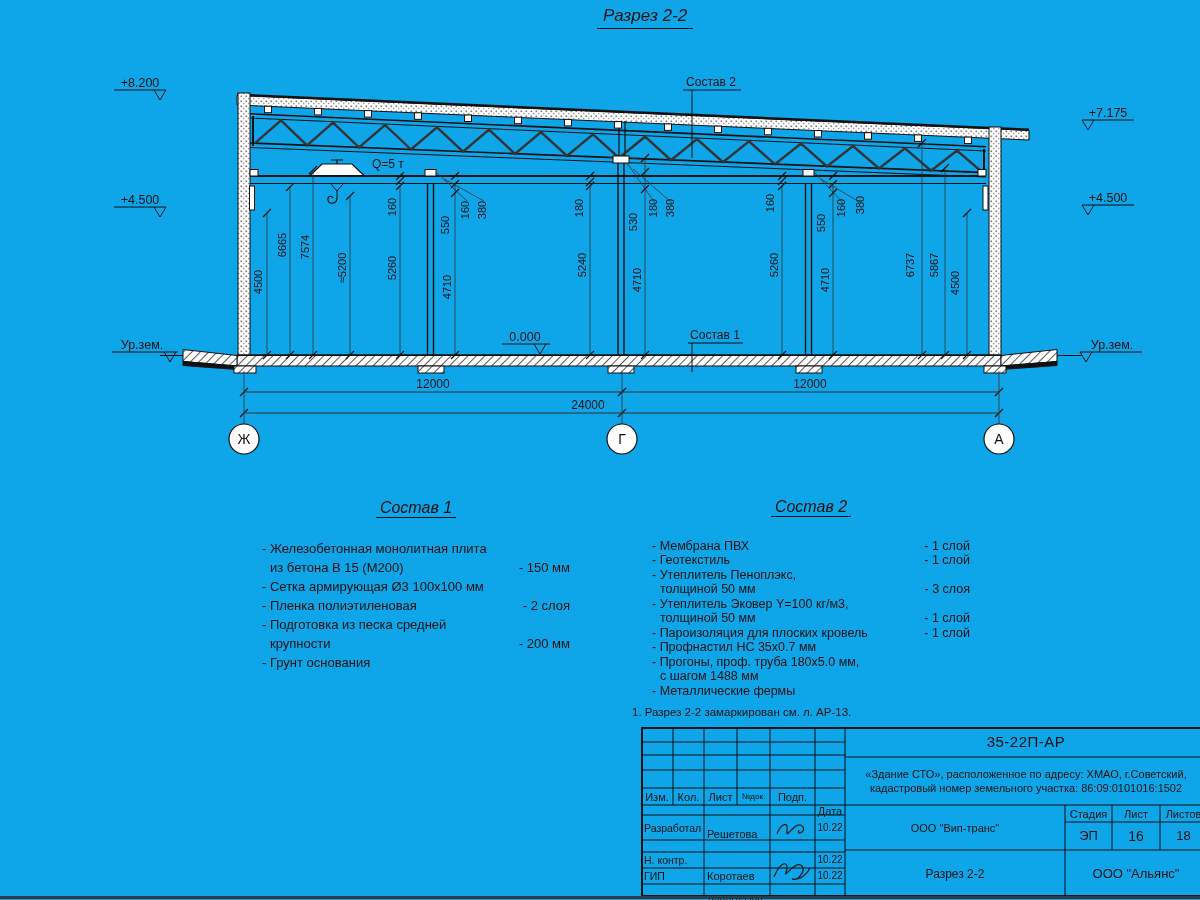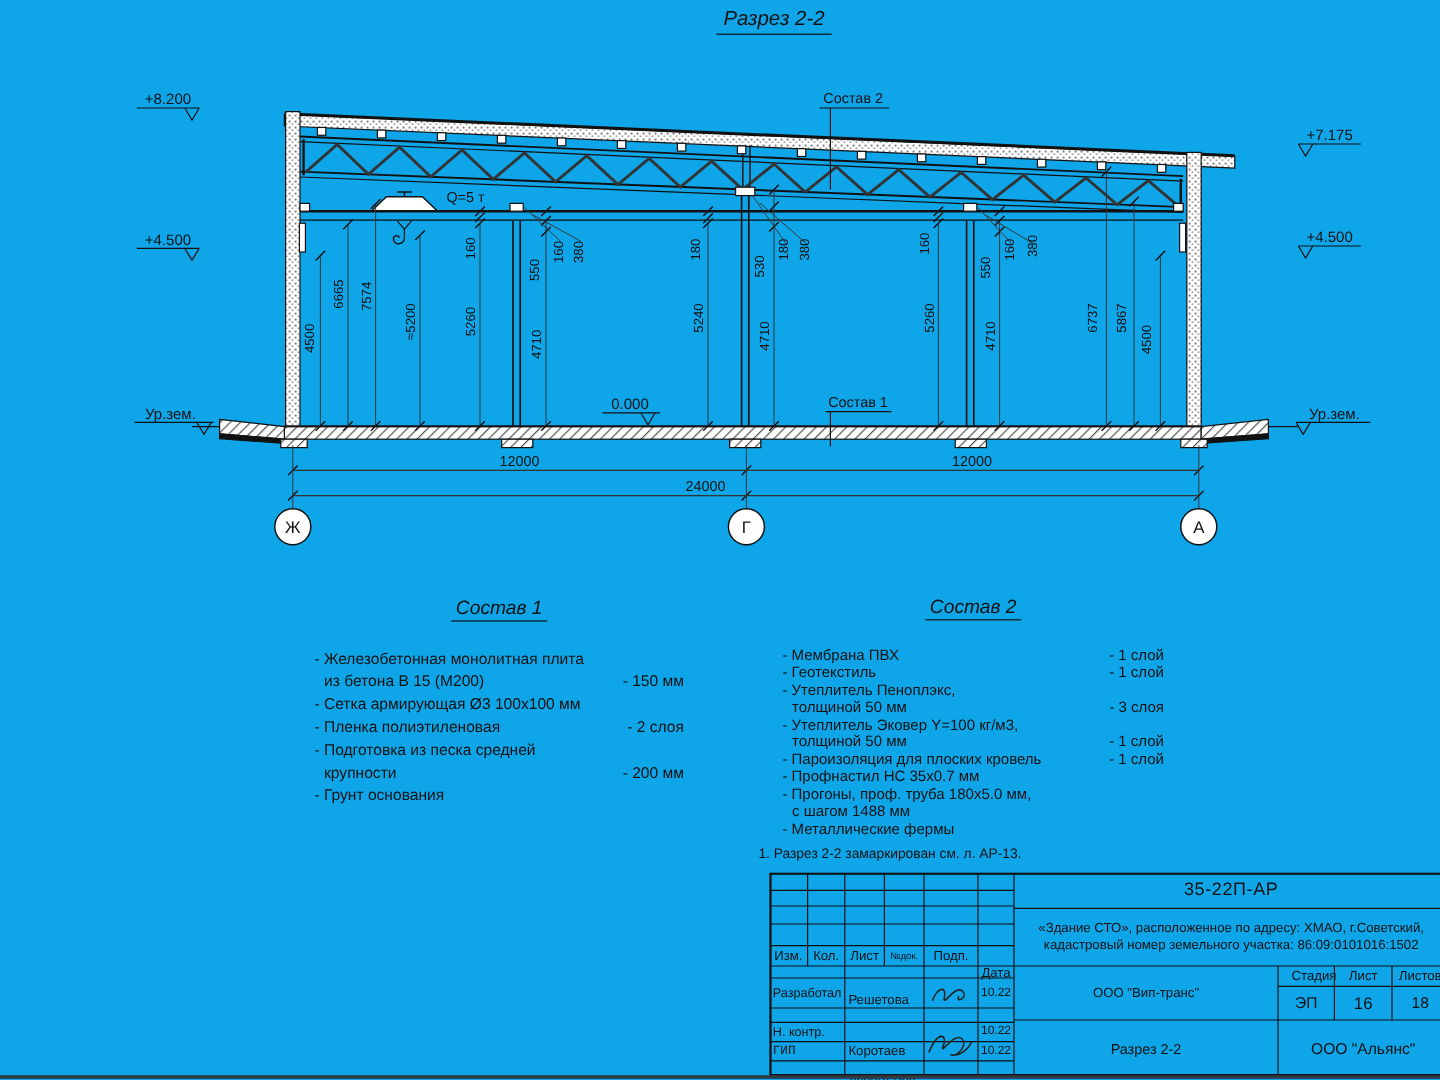--- a/index.html
+++ b/index.html
@@ -316,32 +316,32 @@
     <div class="cell" style="left:96px;top:61px;width:33px;height:17px;font-size:8px;">№док.</div>
     <div class="cell" style="left:129px;top:61px;width:45px;height:17px;">Подп.</div>
     <div class="cell" style="left:174px;top:61px;width:30px;height:17px;margin-top:14px;">Дата</div>
 
     <div class="cell lft" style="left:0;top:88px;width:63px;height:25px;font-size:10.5px;">Разработал</div>
     <div class="cell lft" style="left:63px;top:88px;width:66px;height:38px;">Решетова</div>
     <div class="cell" style="left:174px;top:88px;width:30px;height:25px;font-size:10px;">10.22</div>
     <div class="cell lft" style="left:0;top:125px;width:63px;height:16px;font-size:10.5px;">Н. контр.</div>
     <div class="cell lft" style="left:63px;top:125px;width:66px;height:16px;font-size:10.5px;margin-top:40px;">Двоеглазов</div>
     <div class="cell" style="left:174px;top:125px;width:30px;height:16px;font-size:10px;">10.22</div>
-    <div class="cell lft" style="left:0;top:141px;width:63px;height:16px;font-size:10.5px;font-family:Liberation Mono, monospace;">ГИП</div>
+    <div class="cell lft" style="left:0;top:141px;width:63px;height:16px;font-size:10.5px;">ГИП</div>
     <div class="cell lft" style="left:63px;top:141px;width:66px;height:16px;">Коротаев</div>
     <div class="cell" style="left:174px;top:141px;width:30px;height:16px;font-size:10px;">10.22</div>
 
     <div class="cell" style="left:204px;top:0;width:362px;height:30px;font-size:15px;letter-spacing:.5px;">35-22П-АР</div>
     <div class="cell" style="left:204px;top:30px;width:362px;height:48px;flex-direction:column;font-size:11px;line-height:14px;">
       <div>«Здание СТО», расположенное по адресу: ХМАО, г.Советский,</div>
       <div>кадастровый номер земельного участка: 86:09:0101016:1502</div>
     </div>
     <div class="cell" style="left:204px;top:78px;width:220px;height:45px;">ООО "Вип-транс"</div>
     <div class="cell" style="left:204px;top:123px;width:220px;height:47px;font-size:12px;">Разрез 2-2</div>
-    <div class="cell" style="left:424px;top:78px;width:60px;height:17px;text-align:center;">Стадия</div>
+    <div class="cell" style="left:424px;top:78px;width:47px;height:17px;text-align:center;">Стадия</div>
     <div class="cell" style="left:471px;top:78px;width:48px;height:17px;">Лист</div>
     <div class="cell" style="left:519px;top:78px;width:47px;height:17px;">Листов</div>
     <div class="cell" style="left:424px;top:95px;width:47px;height:28px;font-size:13px;">ЭП</div>
     <div class="cell" style="left:471px;top:95px;width:48px;height:28px;font-size:14px;">16</div>
     <div class="cell" style="left:519px;top:95px;width:47px;height:28px;font-size:13px;">18</div>
     <div class="cell" style="left:424px;top:123px;width:142px;height:47px;font-size:13px;">ООО "Альянс"</div>
   </div>
 
   <div class="abs botbar" style="background:#2f3a45;"></div>
 </div>

